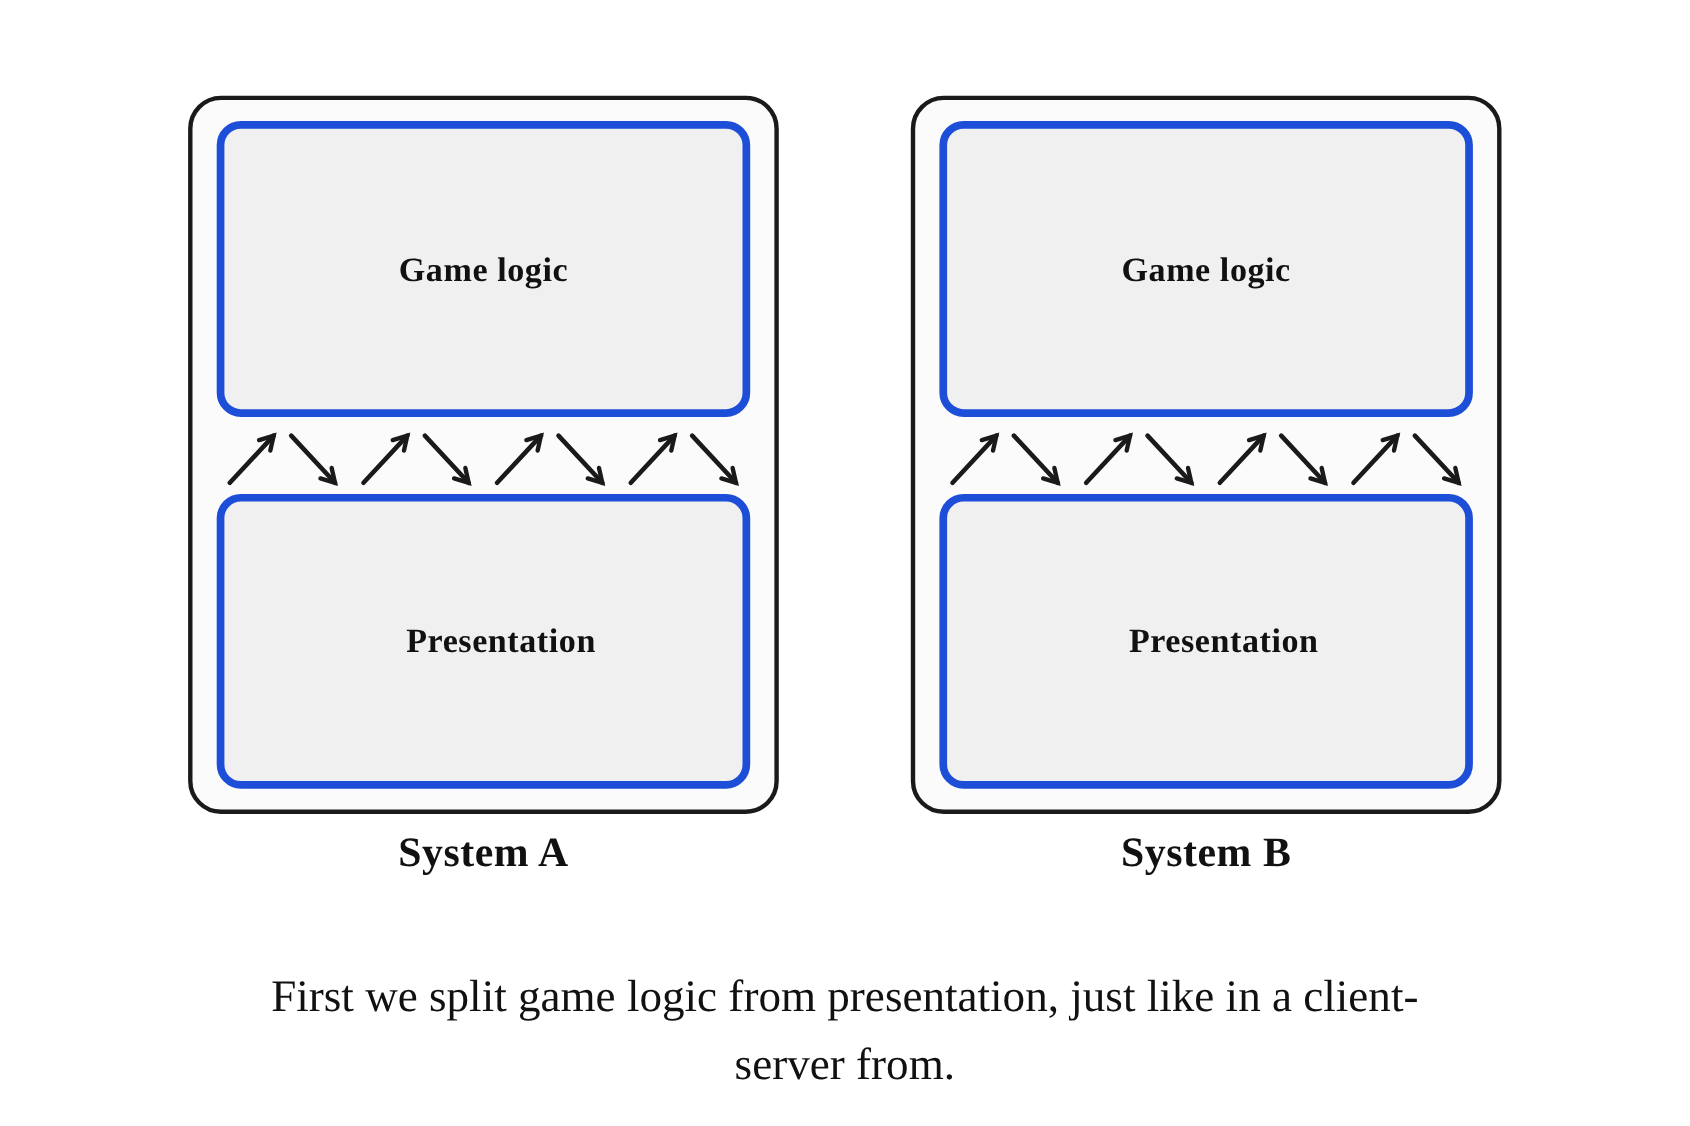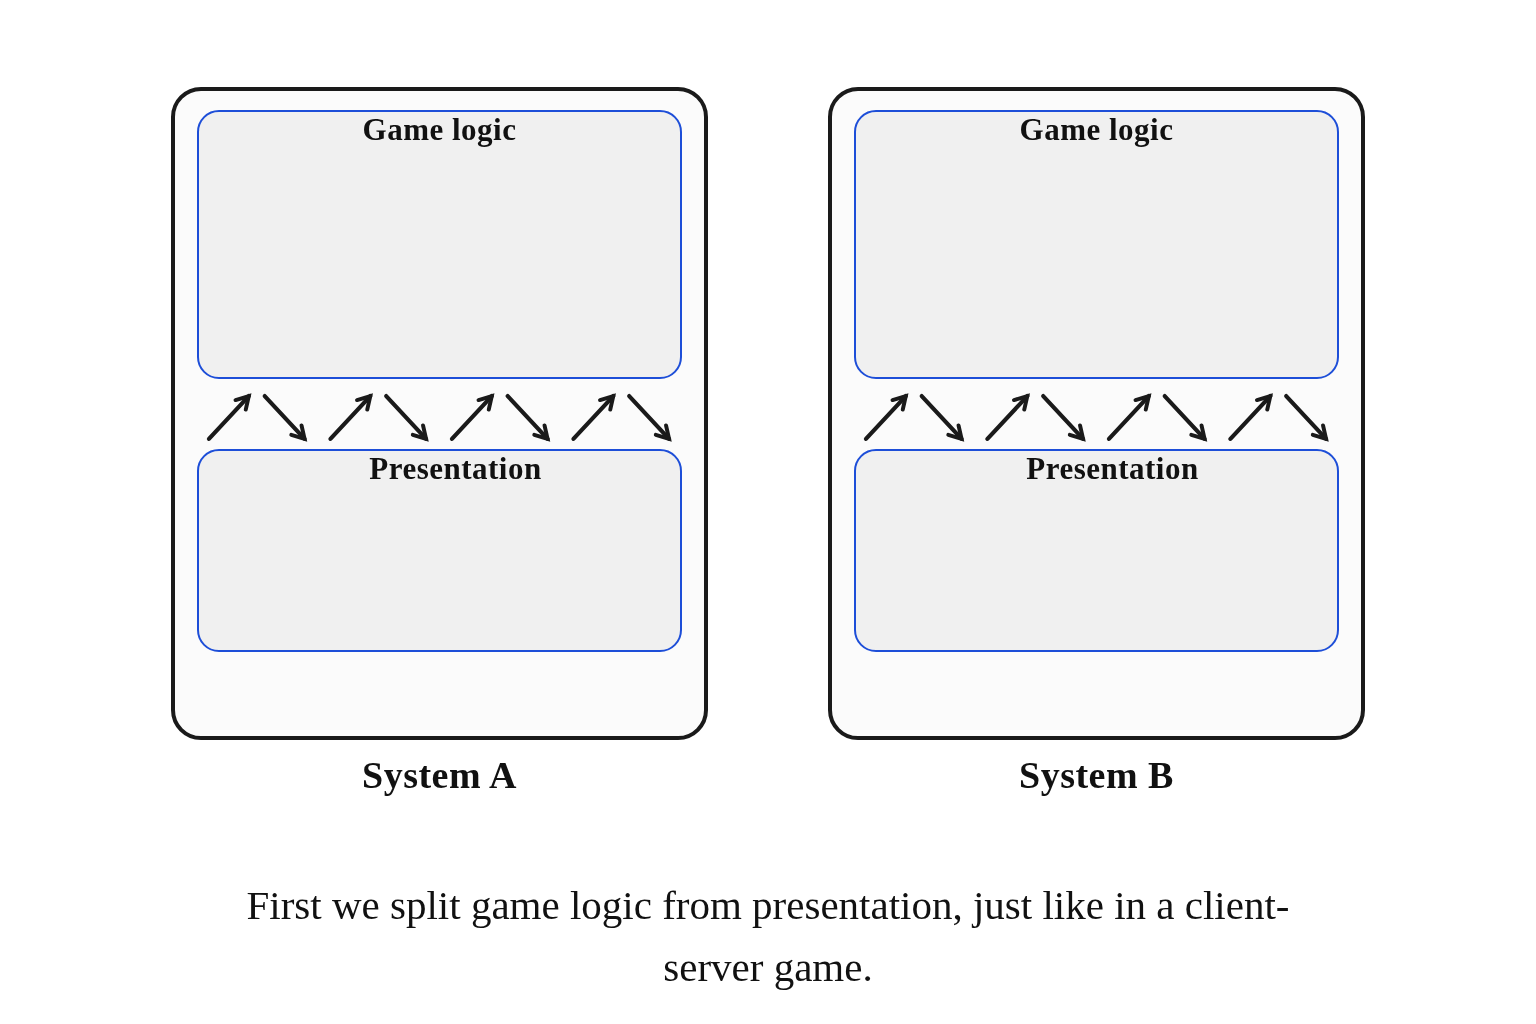--- a/index.html
+++ b/index.html
@@ -32,27 +32,28 @@
     background: #fbfbfb;
     border: 4px solid #1a1a1a;
     border-radius: 30px;
     padding: 19px 22px;
     display: flex;
     flex-direction: column;
   }
   .inner-box {
     width: 100%;
     background: #f0f0f0;
-    border: 2px solid #1d4ed8;
+    border: 7px solid #1d4ed8;
     border-radius: 22px;
     display: flex;
+    align-items: center;
     justify-content: center;
   }
   .inner-box.top { height: 269px; }
-  .inner-box.bottom { height: 203px; padding-left: 32px; }
+  .inner-box.bottom { height: 268px; padding-left: 32px; }
   .inner-box-label {
     font-size: 31px;
     font-weight: bold;
     color: #111111;
     letter-spacing: 0.5px;
   }
   .arrow-band {
     height: 70px;
     display: flex;
     align-items: center;
@@ -140,16 +141,16 @@
           <span class="inner-box-label">Presentation</span>
         </div>
       </div>
       <div class="system-label">System B</div>
     </div>
 
   </div>
 
   <div class="caption">
     <div>First we split game logic from presentation, just like in a client-</div>
-    <div>server game.</div>
+    <div>server from.</div>
   </div>
 
 </div>
 
 </body></html>

